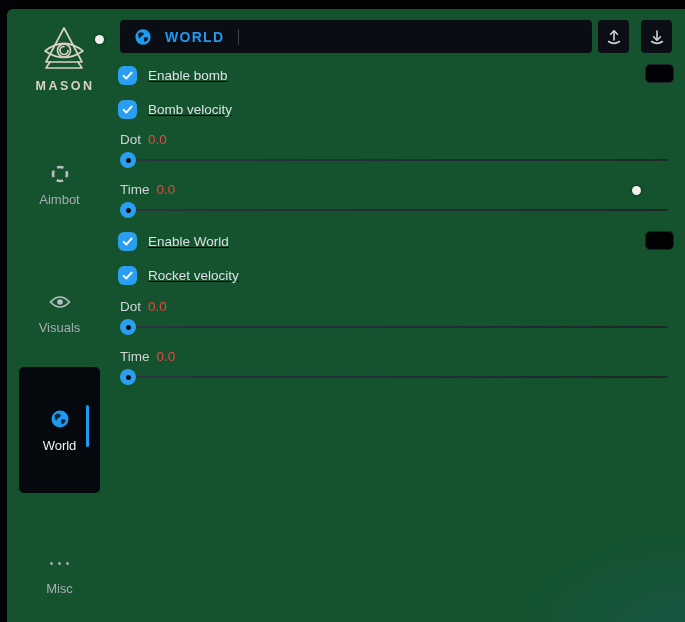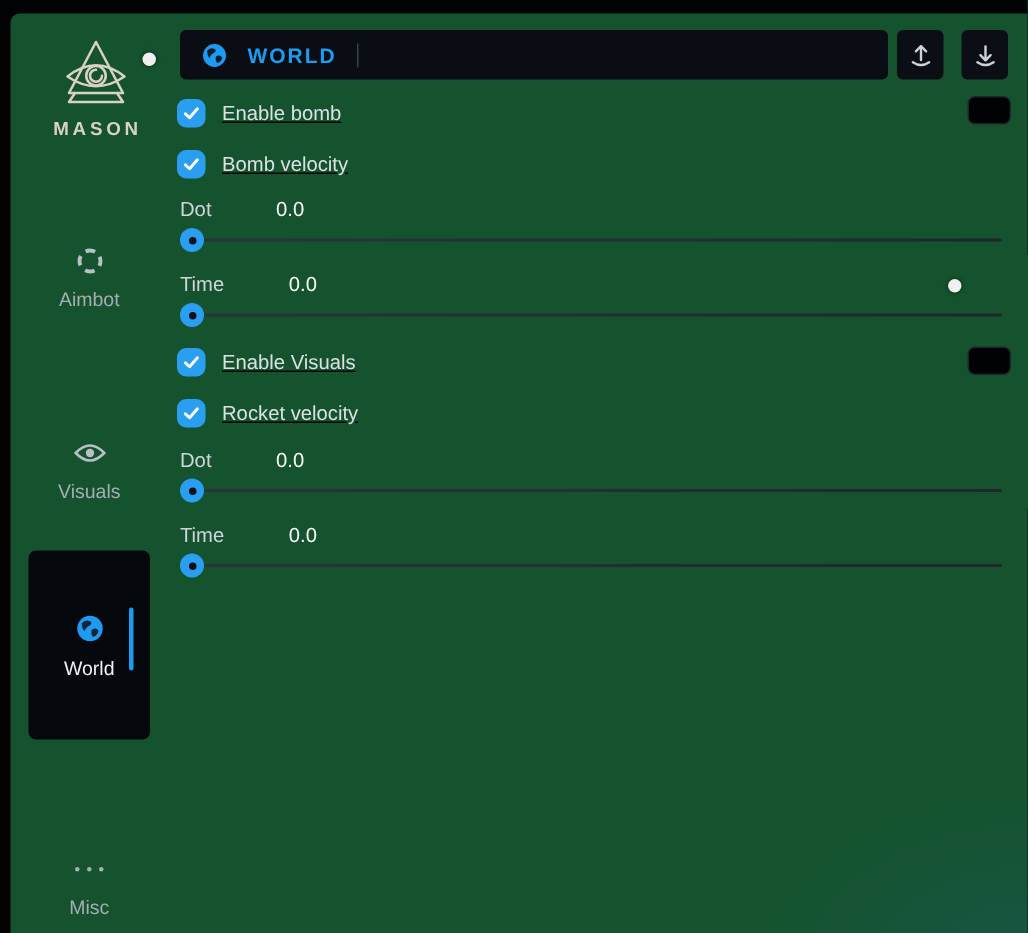--- a/index.html
+++ b/index.html
@@ -68,21 +68,21 @@
     width:19px; height:19px; border-radius:6px; background:#2a9ff2;
     display:flex; align-items:center; justify-content:center; flex:none;
   }
   .check-label { font-size:13.5px; color:#dbe0e4; }
   .swatch {
     position:absolute; width:29px; height:19px; border-radius:5px;
     border:1px solid #1e242b; cursor:pointer;
   }
   .slider-label { position:absolute; left:120px; display:flex; gap:7px; font-size:13.5px; }
   .slider-name { color:#cfd5da; }
-  .slider-value { color:#ffffff; font-weight:500;margin-left:36px; }
+  .slider-value { color:#ef4444; font-weight:500; }
   .slider-track {
     position:absolute; left:120px; width:548px; height:2px; border-radius:1px;
     background:linear-gradient(to right,#2c333c,#21262d); cursor:pointer;
   }
   .slider-handle {
     position:absolute; left:120px; width:16px; height:16px; border-radius:50%;
     background:#2a9ff2; cursor:pointer;
     display:flex; align-items:center; justify-content:center;
   }
   .slider-handle i { width:5px; height:5px; border-radius:50%; background:#0c1117; }
@@ -133,21 +133,21 @@
     <div class="icon">
       <svg width="20" height="20" viewBox="0 0 20 20">
         <circle cx="10" cy="10" r="8.5" fill="#1d9bf0"></circle>
         <path d="M4.5 6.5 Q7 3.5 10 5.2 Q12 6.2 9.8 8 Q7 9.2 6.3 12 Q4.5 10 4.5 6.5Z" fill="#0d1219" opacity="0.85"></path>
         <path d="M11.2 10.8 Q14 9 15.8 11.6 Q14.8 14.8 12 15.6 Q10.2 13.4 11.2 10.8Z" fill="#0d1219" opacity="0.85"></path>
       </svg>
     </div>
     <div class="lbl">World</div>
   </div>
 
-  <div class="side-item" style="top:560px;">
+  <div class="side-item" style="top:544px;">
     <div class="dots">
         <i></i>
         <i></i>
         <i></i>
       </div>
     <div class="lbl">Misc</div>
   </div>
 
 </div>
 
@@ -220,21 +220,21 @@
 <div class="slider-handle" style="top:202px;">
     <i></i>
   </div>
 
 <div class="check-row" style="top:232px;">
   <span class="checkbox">
     <svg width="13" height="13" viewBox="0 0 14 14">
         <polyline points="2.8,7.4 5.8,10.2 11.4,3.8" fill="none" stroke="#fff" stroke-width="2.1" stroke-linecap="round" stroke-linejoin="round"></polyline>
       </svg>
   </span>
-  <span class="check-label">Enable Visuals</span>
+  <span class="check-label">Enable World</span>
 </div>
 <div class="swatch" style="left:645px; top:231px; background:#010203;"></div>
 
 <div class="check-row" style="top:266px;">
   <span class="checkbox">
     <svg width="13" height="13" viewBox="0 0 14 14">
         <polyline points="2.8,7.4 5.8,10.2 11.4,3.8" fill="none" stroke="#fff" stroke-width="2.1" stroke-linecap="round" stroke-linejoin="round"></polyline>
       </svg>
   </span>
   <span class="check-label">Rocket velocity</span>

